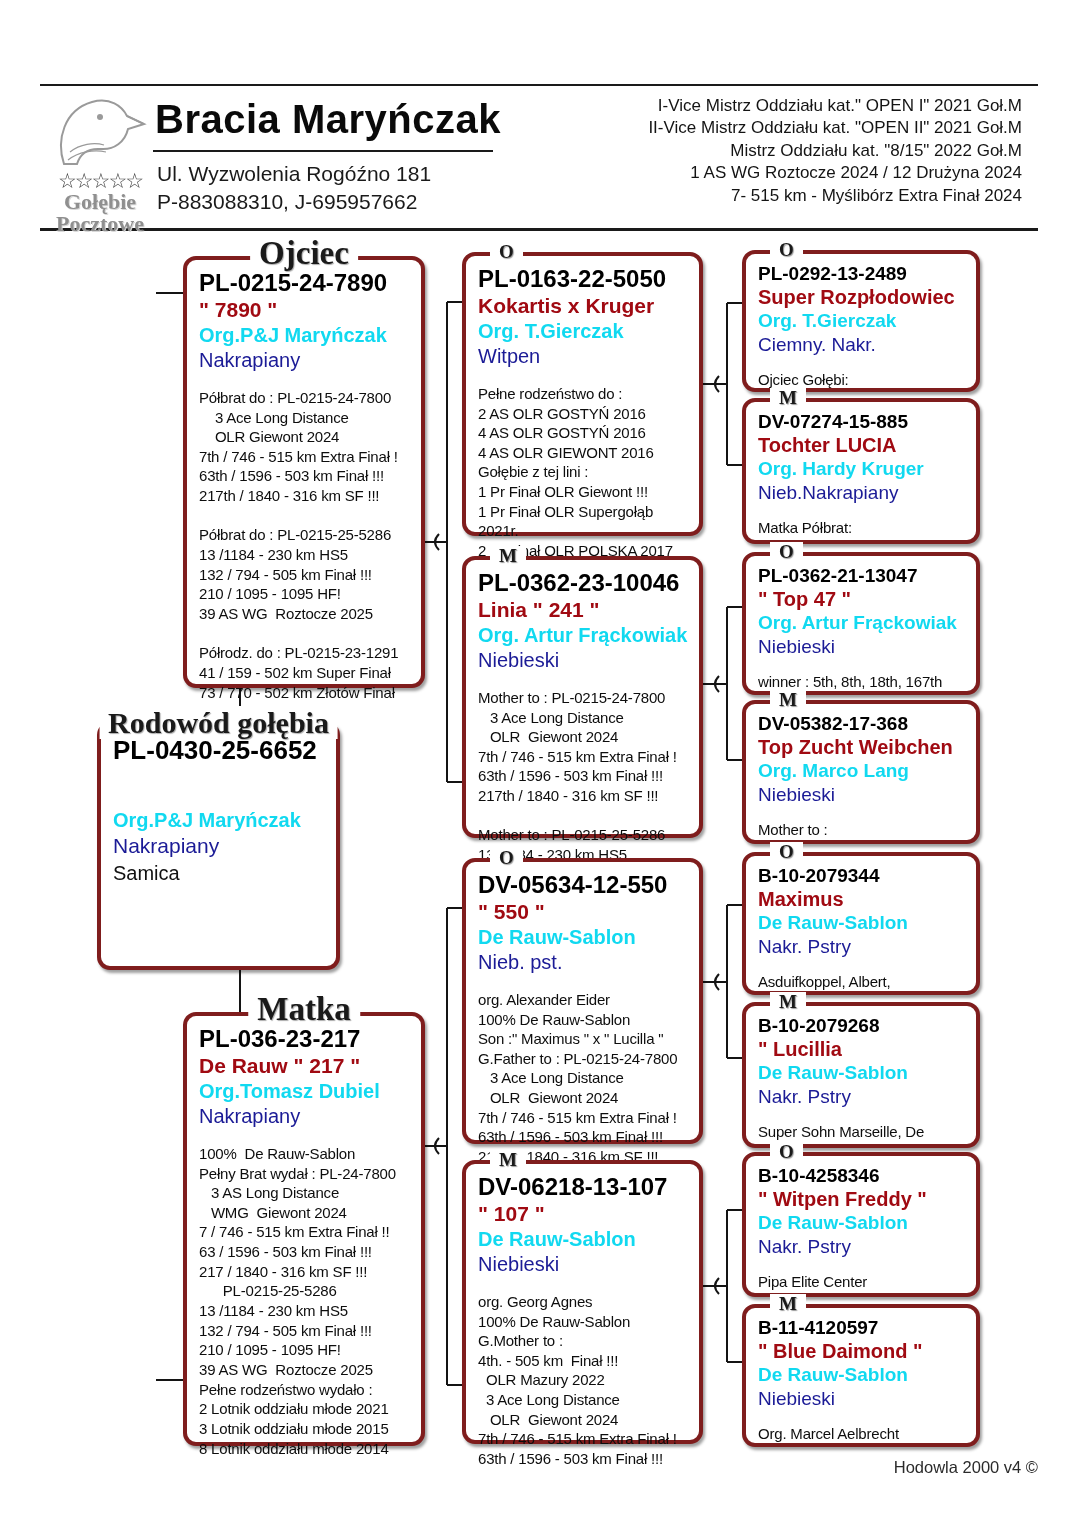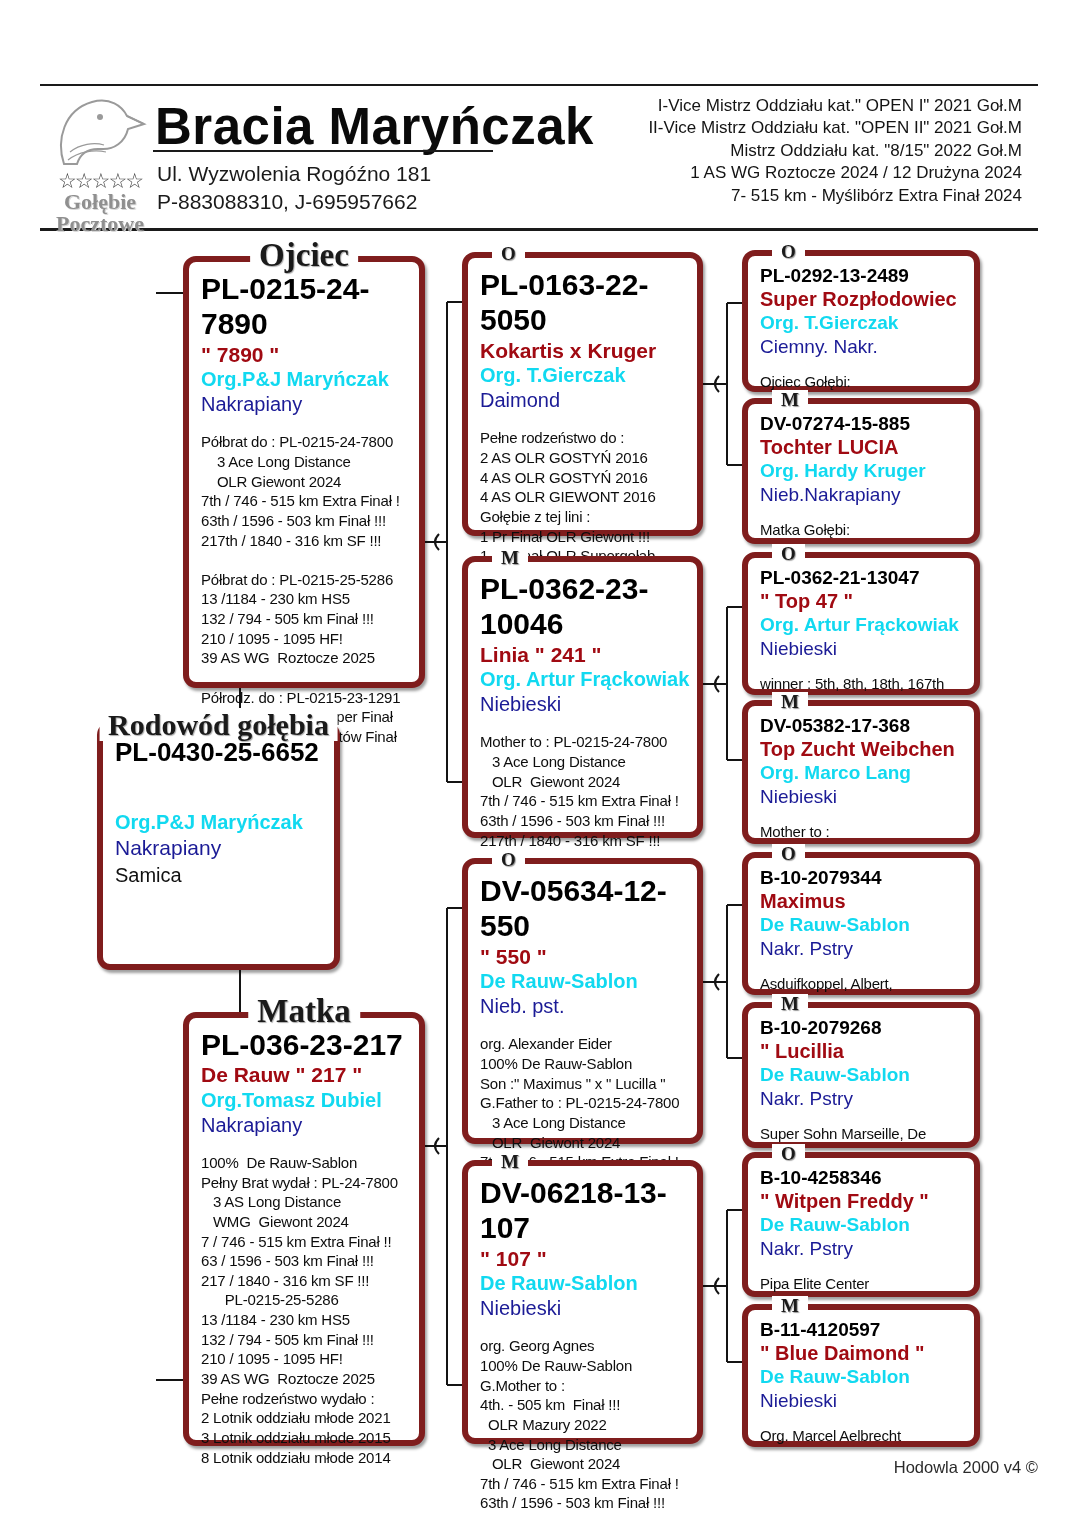--- a/index.html
+++ b/index.html
@@ -8,37 +8,37 @@
     font-family:"Liberation Sans", sans-serif; color:#111; overflow:hidden;
     margin:0 auto;
   }
   .hr{position:absolute; background:#1a1a1a;}
   
   .logo{position:absolute; left:44px; top:92px; width:112px; text-align:center;}
   .logo svg{display:block; margin:0 auto;}
   .logo .stars{font-size:21px; letter-spacing:-2px; color:#444; line-height:1;}
   .logo .lname{font-family:"Liberation Serif", serif; font-weight:bold; font-size:22px;
     color:#8f8f8f; line-height:1.0; text-shadow:1px 1px 0 #d8d8d8;}
-  .title{position:absolute; left:155px; top:97px; font-size:51px; font-weight:600;
+  .title{position:absolute; left:155px; top:97px; font-size:40px; font-weight:600;
     letter-spacing:0.5px; color:#0a0a0a;}
   .title-underline{position:absolute; left:153px; top:150px; width:340px; height:2px; background:#1a1a1a;}
   .addr{position:absolute; left:157px; top:160px; font-size:21px; line-height:1.33; color:#1a1a1a;}
   .ach{position:absolute; right:56px; top:95px; width:460px; text-align:right;
     font-size:17px; line-height:1.32; color:#141414;}
   
-  .pbox{position:absolute; box-sizing:border-box; background:#fff; border:6px solid #7f1d1d;
+  .pbox{position:absolute; box-sizing:border-box; background:#fff; border:4px solid #7f1d1d;
     border-radius:13px; box-shadow:2px 3px 3px rgba(0,0,0,0.38); padding:9px 4px 4px 12px; z-index:2;}
   .blabel{position:absolute; background:#fff; font-family:"Liberation Serif", serif;
     font-weight:bold; color:#1a1a1a; padding:0 9px; white-space:nowrap;}
   .blabel.big{left:50%; transform:translateX(-50%); top:-25px; font-size:33px;
     text-shadow:1px 1px 1px #aaa; line-height:1.1;}
   .blabel.mid{left:50%; transform:translateX(-50%); top:-20px; font-size:30px;
     text-shadow:1px 1px 1px #aaa; line-height:1.1;}
   .blabel.om{left:24px; top:-14px; font-size:19px; text-shadow:1px 1px 1px #999; line-height:1.1;}
-  .ring{font-size:30px; font-weight:700; line-height:1.18; letter-spacing:0px; color:#000;}
+  .ring{font-size:24px; font-weight:700; line-height:1.18; letter-spacing:0px; color:#000;}
   .name{font-size:21px; font-weight:700; line-height:1.2; color:#a00a12;}
   .org{font-size:20px; font-weight:700; line-height:1.22; color:#11d9f0;}
   .colorline{font-size:20px; font-weight:500; line-height:1.3; color:#1b1b96;}
   .details{font-size:15px; line-height:1.31; letter-spacing:-0.2px; color:#0d0d0d;
     white-space:pre-wrap; margin-top:15px;}
   .g3 .ring{font-size:19px;}
   .g3 .name{font-size:20px;}
   .g3 .org{font-size:19px;}
   .g3 .colorline{font-size:19px; line-height:1.25;}
   .g3 .details{margin-top:14px;}
@@ -161,21 +161,21 @@
 2 Lotnik oddziału młode 2021
 3 Lotnik oddziału młode 2015
 8 Lotnik oddziału młode 2014</div>
   </div>
 
   <div class="pbox" style="left:462px;top:252px;width:241px;height:284px">
     <div class="blabel om">O</div>
     <div class="ring">PL-0163-22-5050</div>
     <div class="name">Kokartis x Kruger</div>
     <div class="org">Org. T.Gierczak</div>
-    <div class="colorline">Daimond</div>
+    <div class="colorline">Witpen</div>
     <div class="details">Pełne rodzeństwo do :
 2 AS OLR GOSTYŃ 2016
 4 AS OLR GOSTYŃ 2016
 4 AS OLR GIEWONT 2016
 Gołębie z tej lini :
 1 Pr Finał OLR Giewont !!!
 1 Pr Finał OLR Supergołąb
 2021r.
 2 Pr Finał OLR POLSKA 2017</div>
   </div>
@@ -239,21 +239,21 @@
     <div class="colorline">Ciemny.  Nakr.</div>
     <div class="details">Ojciec Gołębi:</div>
   </div>
 
   <div class="pbox g3" style="left:742px;top:398px;width:238px;height:146px">
     <div class="blabel om">M</div>
     <div class="ring">DV-07274-15-885</div>
     <div class="name">Tochter LUCIA</div>
     <div class="org">Org. Hardy Kruger</div>
     <div class="colorline">Nieb.Nakrapiany</div>
-    <div class="details">Matka Gołębi:</div>
+    <div class="details">Matka Półbrat:</div>
   </div>
 
   <div class="pbox g3" style="left:742px;top:552px;width:238px;height:143px">
     <div class="blabel om">O</div>
     <div class="ring">PL-0362-21-13047</div>
     <div class="name">" Top 47 "</div>
     <div class="org">Org. Artur Frąckowiak</div>
     <div class="colorline">Niebieski</div>
     <div class="details">winner : 5th, 8th, 18th, 167th</div>
   </div>

